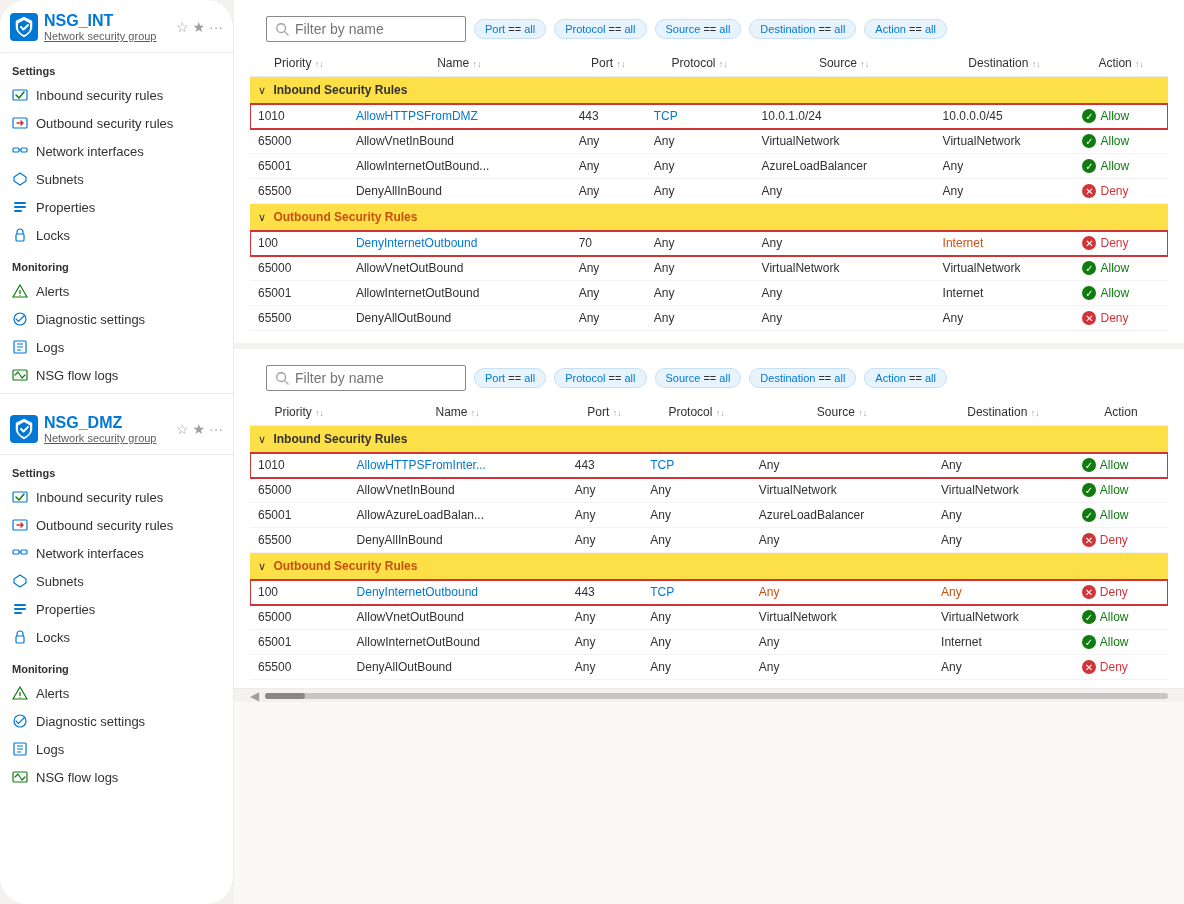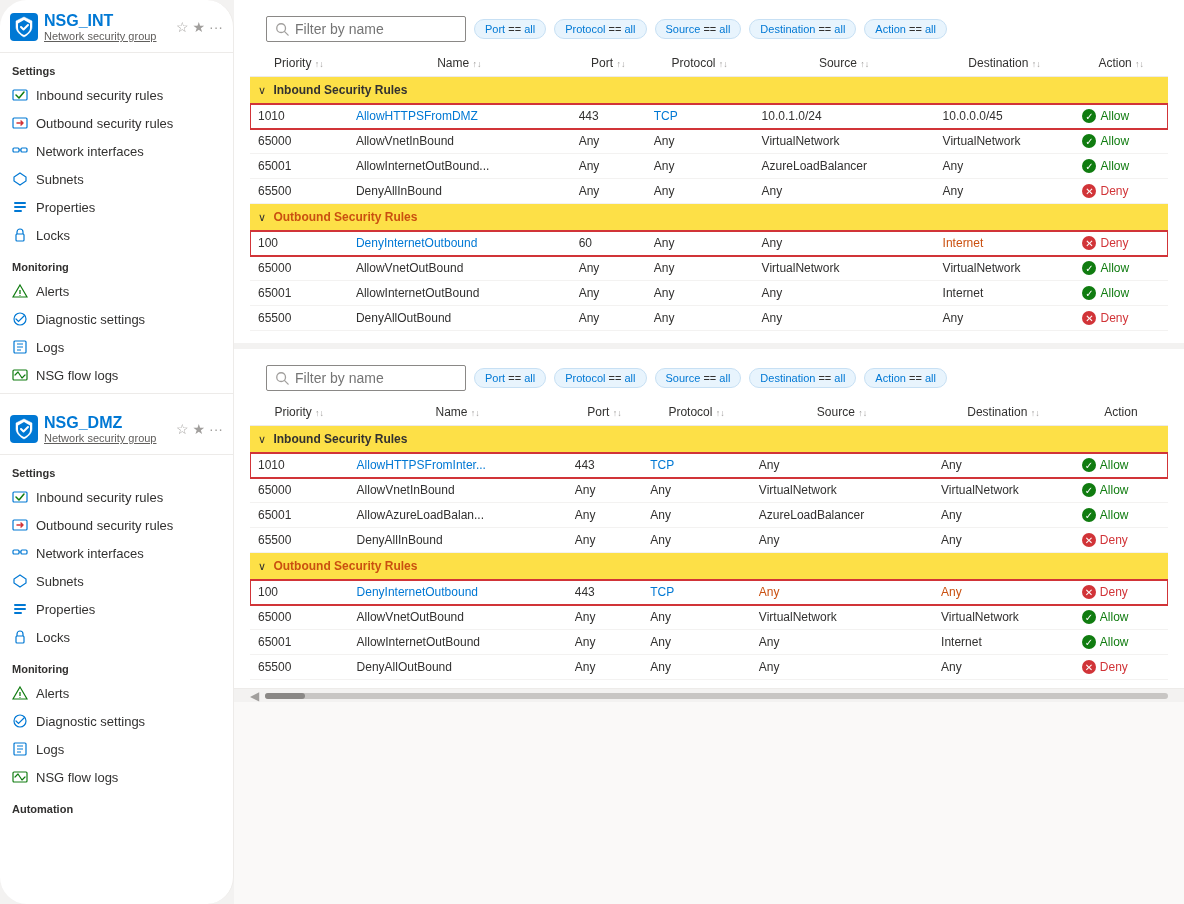--- a/index.html
+++ b/index.html
@@ -304,21 +304,20 @@
   <div class="sidebar-item">
     <span class="sidebar-item-icon">
       <svg width="16" height="16" viewBox="0 0 16 16">
           <rect x="1" y="3" width="14" height="10" rx="1" fill="none" stroke="#107c10" stroke-width="1.2"></rect>
           <path d="M3 8 L6 5 L10 11 L13 8" stroke="#107c10" stroke-width="1.2" fill="none" stroke-linecap="round" stroke-linejoin="round"></path>
         </svg>
     </span>
     <span>NSG flow logs</span>
   </div>
 
-  <div class="sidebar-section-label">Automation</div>
 
 </div>
 
 <div class="main">
 
   <div class="nsg-panel">
     <div style="padding: 8px 16px 4px 16px;">
 
       <div class="filter-bar">
         <div class="filter-search">
@@ -407,21 +406,21 @@
                     <span>Deny</span>
                   </span>
                 </td>
     </tr>
               <tr class="section-row">
                 <td colspan="7"><span class="chevron">∨</span> <strong style="color:#ca5010">Outbound Security Rules</strong></td>
               </tr>
               <tr style="outline: rgb(209, 52, 56) solid 2px; outline-offset: -1px;">
       <td>100</td>
       <td><span class="link-text">DenyInternetOutbound</span></td>
-      <td>60</td>
+      <td>70</td>
       <td><span>Any</span></td>
       <td><span>Any</span></td>
       <td><span class="orange-text">Internet</span></td>
       <td>
                   <span class="action-deny">
                     <span class="deny-icon">✕</span>
                     <span>Deny</span>
                   </span>
                 </td>
     </tr>

